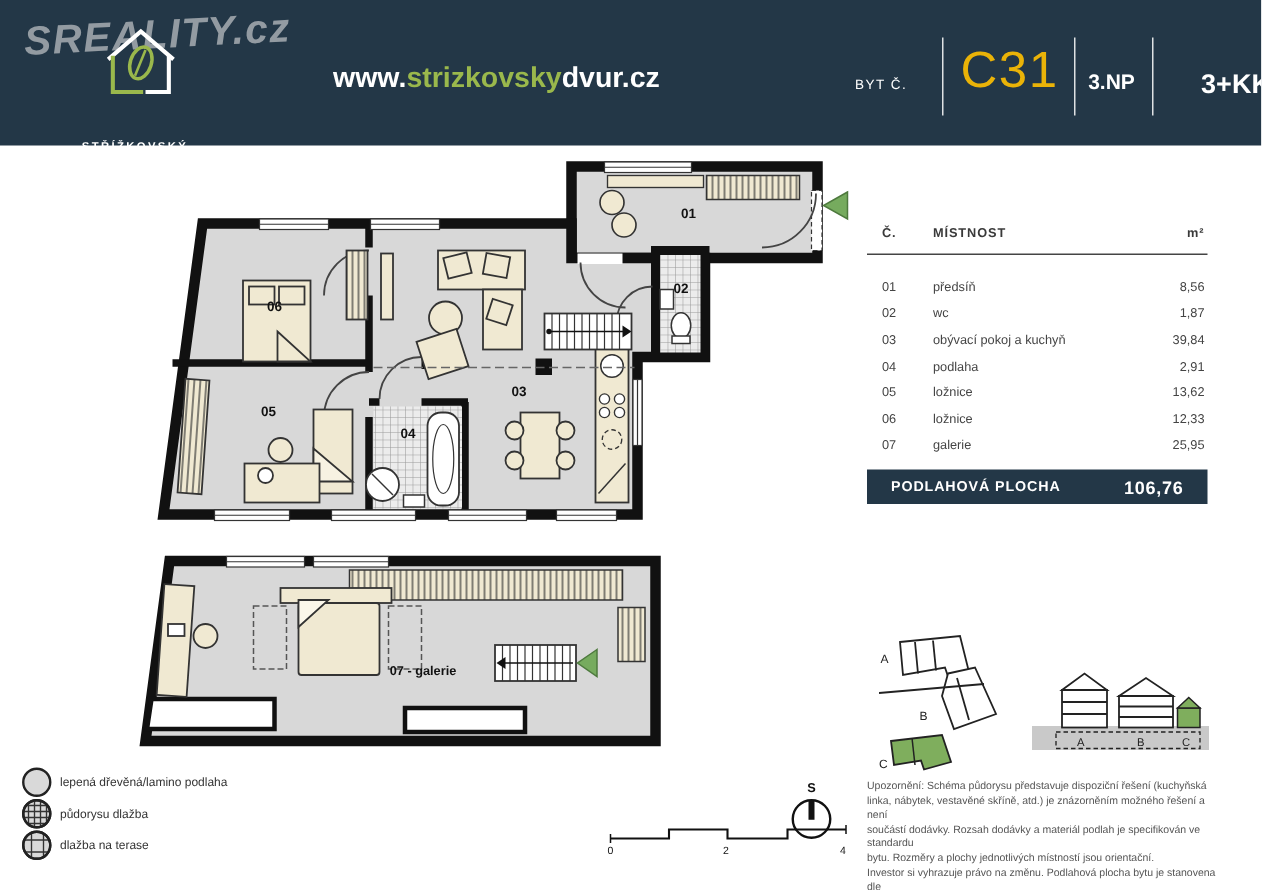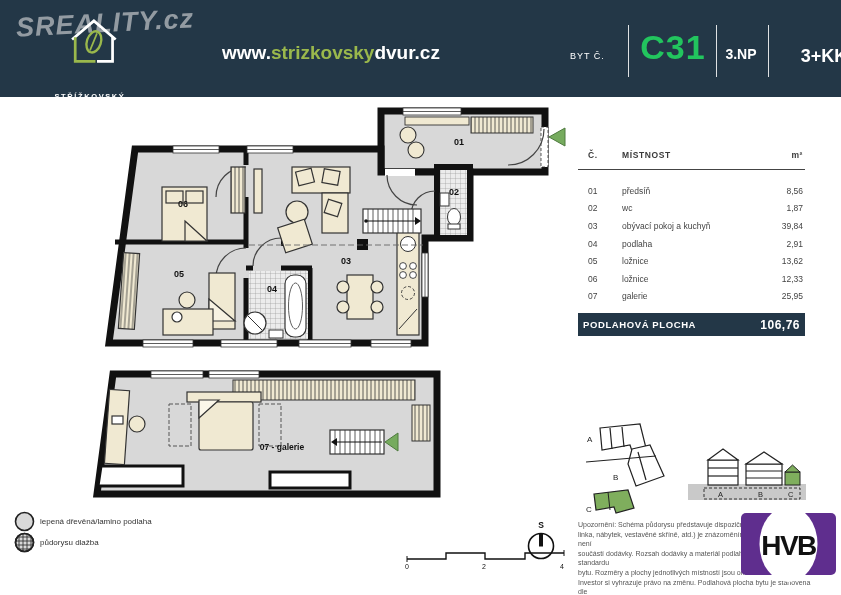--- a/index.html
+++ b/index.html
@@ -10,40 +10,40 @@
   .watermark{position:absolute;left:16px;top:8px;font-size:27px;font-weight:bold;font-style:italic;
              color:rgba(175,180,185,.8);letter-spacing:1px;transform:rotate(-3deg);z-index:1;}
   .logo{position:absolute;left:44px;top:6px;width:92px;text-align:center;z-index:2;}
   .brand{margin-top:18px;font-size:7.5px;letter-spacing:1.6px;color:#fff;font-weight:bold;}
   .url{position:absolute;left:222px;top:42px;width:262px;text-align:left;font-size:19px;
        font-weight:bold;color:#fff;z-index:2;}
   .url .green{color:#9ab84c;}
   .unit-label{position:absolute;left:570px;top:51px;width:48px;text-align:left;font-size:9px;
               font-weight:normal;letter-spacing:1px;color:#fff;}
   .unit-number{position:absolute;left:636px;top:28px;width:74px;text-align:center;font-size:34px;
-               font-weight:700;color:#22c55e;letter-spacing:1px;}
+               font-weight:400;color:#eab308;letter-spacing:1px;}
   .floor-badge{position:absolute;left:720px;top:46px;width:42px;text-align:center;font-size:14px;
                font-weight:bold;color:#fff;}
   .layout-badge{position:absolute;left:800px;top:46px;width:48px;text-align:center;font-size:18px;
                 font-weight:bold;color:#fff;}
   .hdiv{position:absolute;top:25px;width:1px;height:52px;background:rgba(255,255,255,.85);}
   
   .room-table{position:absolute;left:578px;top:148px;width:227px;font-size:8.5px;color:#3a3a3a;}
   .tbl-head{display:flex;padding:2px 2px 9px 10px;font-weight:bold;letter-spacing:.6px;
             border-bottom:1.5px solid #444;}
   .tbl-head .c-num{width:34px;}
   .tbl-head .c-room{flex:1;}
   .tbl-head .c-area{width:42px;text-align:right;}
   .tbl-rows{margin-top:12px;}
   .trow{display:flex;height:17.6px;align-items:center;padding:0 2px 0 10px;color:#444;}
   .trow .c-num{width:34px;}
   .trow .c-room{flex:1;}
   .trow .c-area{width:42px;text-align:right;}
   .total-bar{margin-top:8px;height:23px;background:#233747;color:#fff;display:flex;
-             align-items:center;padding:0 5px;}
+             align-items:center;padding:0 16px;}
   .total-bar .t-label{flex:1;font-size:9.5px;font-weight:bold;letter-spacing:.6px;}
   .total-bar .t-value{font-size:12px;font-weight:bold;letter-spacing:.5px;}
   
   .legend{position:absolute;left:14px;top:511px;}
   .lrow{display:flex;align-items:center;height:21px;}
   .lrow .ltext{font-size:8px;color:#333;margin-left:5px;}
   
   .note{position:absolute;left:578px;top:520px;width:238px;font-size:7px;line-height:9.6px;color:#555;}
   .hvb{position:absolute;left:741px;top:509px;z-index:3;}
   
@@ -419,32 +419,43 @@
             <line x1="17" y1="0" x2="17" y2="21"></line>
           <line x1="0" y1="5" x2="21" y2="5"></line>
             <line x1="0" y1="9" x2="21" y2="9"></line>
           <line x1="0" y1="13" x2="21" y2="13"></line>
             <line x1="0" y1="17" x2="21" y2="17"></line>
         </g>
         <circle cx="10.5" cy="10.5" r="9" fill="none" stroke="#222" stroke-width="1.6"></circle>
       </svg>
       <span class="ltext">půdorysu dlažba</span>
     </div>
+    <div class="lrow">
+      <svg width="21" height="21" viewBox="0 0 21 21">
+        <defs>
+            <clipPath id="c2">
+              <circle cx="10.5" cy="10.5" r="9"></circle>
+            </clipPath>
+          </defs>
+        <circle cx="10.5" cy="10.5" r="9" fill="#d9d9d9" stroke="#222" stroke-width="1.6"></circle>
+        <g clip-path="url(#c2)" stroke="#333" stroke-width="0.9">
+          <line x1="7" y1="0" x2="7" y2="21"></line>
+            <line x1="15" y1="0" x2="15" y2="21"></line>
+          <line x1="0" y1="7" x2="21" y2="7"></line>
+            <line x1="0" y1="15" x2="21" y2="15"></line>
+        </g>
+        <circle cx="10.5" cy="10.5" r="9" fill="none" stroke="#222" stroke-width="1.6"></circle>
+      </svg>
+      <span class="ltext">dlažba na terase</span>
+    </div>
   </div>
 
   <div class="note">
     <div>Upozornění: Schéma půdorysu představuje dispoziční řešení (kuchyňská</div>
     <div>linka, nábytek, vestavěné skříně, atd.) je znázorněním možného řešení a není</div>
     <div>součástí dodávky. Rozsah dodávky a materiál podlah je specifikován ve standardu</div>
     <div>bytu. Rozměry a plochy jednotlivých místností jsou orientační.</div>
     <div>Investor si vyhrazuje právo na změnu. Podlahová plocha bytu je stanovena dle</div>
 
   </div>
 
-  <div class="hvb">
-    <svg width="95" height="82" viewBox="0 0 95 82">
-      <rect x="0" y="4" width="95" height="62" rx="5" fill="#5f2e8e"></rect>
-      <ellipse cx="47.5" cy="35" rx="29" ry="38" fill="#ffffff"></ellipse>
-      <text x="47.5" y="46" font-size="28" font-weight="bold" fill="#111" text-anchor="middle" style="letter-spacing:-1.5px">HVB</text>
-    </svg>
-  </div>
 
 </div>
 
 </body></html>

